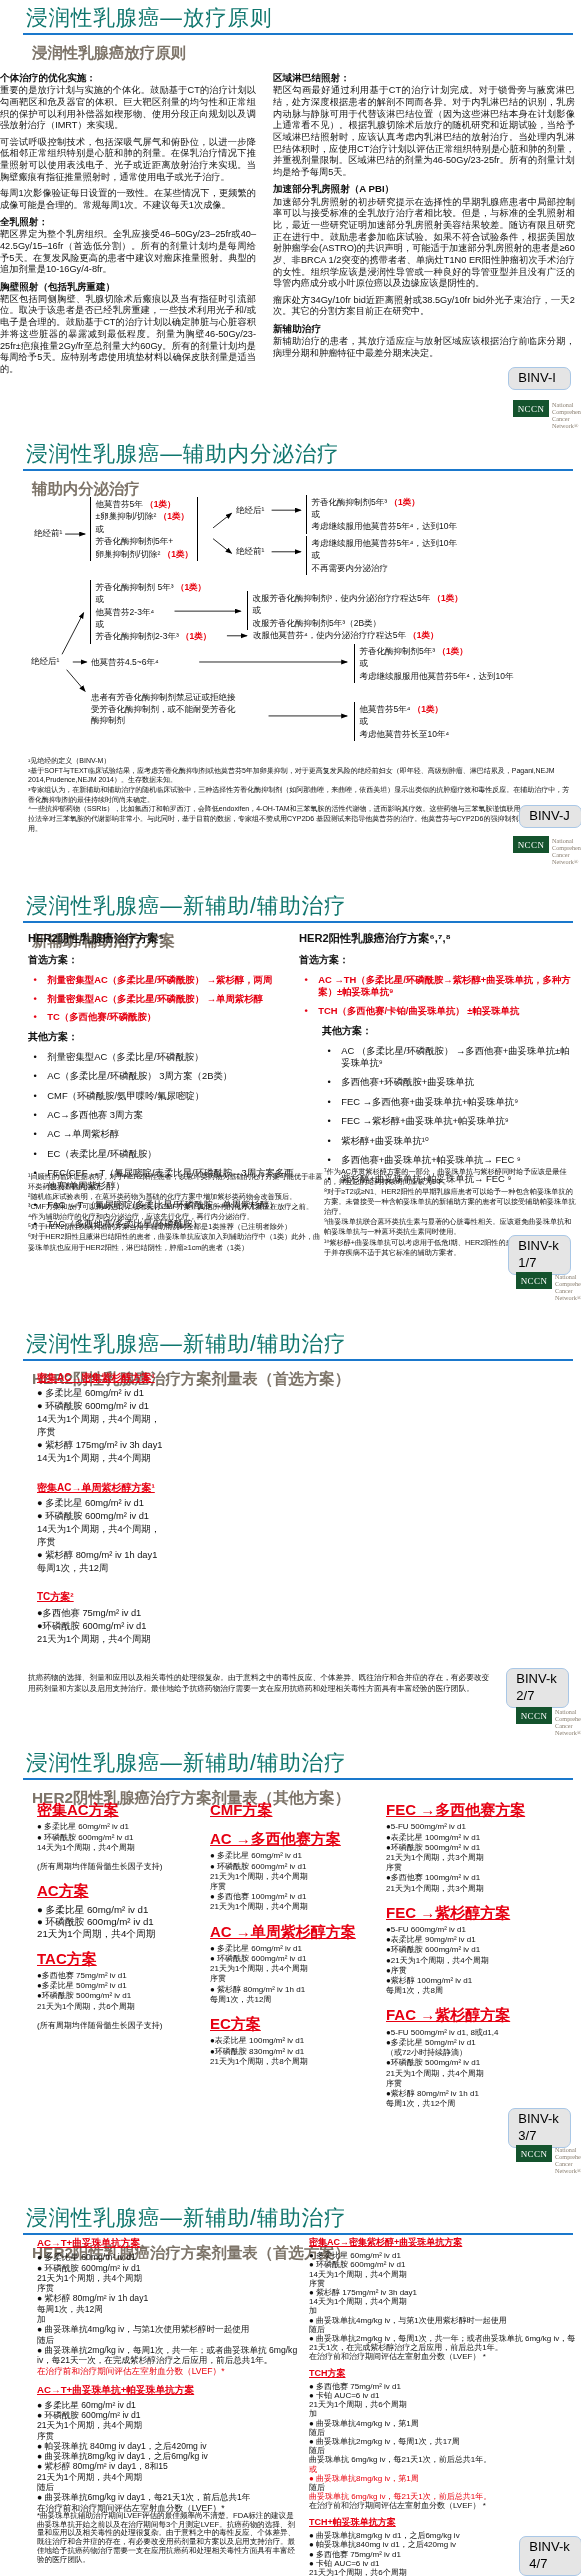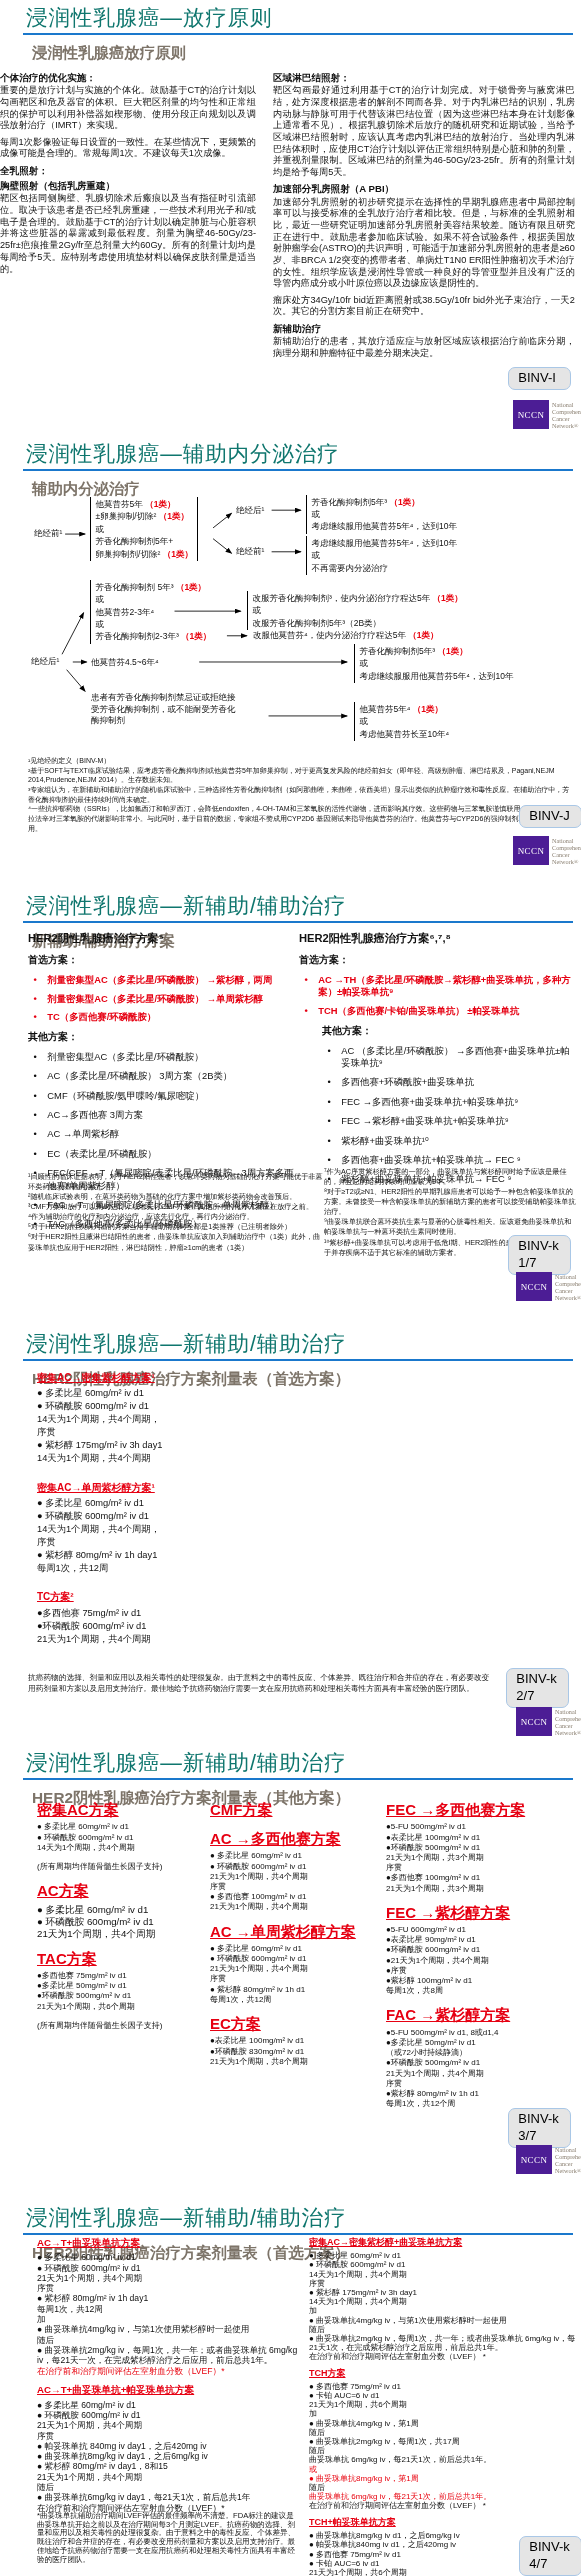--- a/index.html
+++ b/index.html
@@ -12,21 +12,21 @@
 .sub{font-size:15.4px;color:#7d7469;margin:7.7px 0 0 32px;white-space:nowrap}
 
 .s1cols{position:absolute;left:42;top:68px;right:6.2px;display:flex;gap:17px}
 .colL{width:256px;flex:none}.colR{flex:1}
 .pcol{font-size:9.2px;line-height:11.7px}
 .pcol .h{font-weight:bold;font-size:9.6px;margin:3.9px 0 1.5px}
 .pcol .p{margin-bottom:4.6px;text-align:justify}
 
 .badge{position:absolute;border:1.5px solid #a9c7e6;border-radius:7px;background:#e5e5e5;text-align:left;font-size:13px;line-height:1.3;padding:2.3px 9.3px;min-width:63px;color:#000}
 .nccn{position:absolute;display:flex;align-items:flex-start;gap:3.1px}
-.nccn .bx{width:36px;height:29px;background:#4c1d95;color:#fff;display:flex;align-items:center;justify-content:center;font-family:"Liberation Serif",serif;font-size:9px;letter-spacing:0.4px}
+.nccn .bx{width:36px;height:17px;background:#14532d;color:#fff;display:flex;align-items:center;justify-content:center;font-family:"Liberation Serif",serif;font-size:9px;letter-spacing:0.4px}
 .nccn .tx{font-family:"Liberation Serif",serif;font-size:6.2px;color:#8b8072;line-height:1.15;padding-top:0.8px}
 
 .flow{position:absolute;left:0;top:58px;width:581px;height:262px;font-size:8.5px}
 .flow svg{position:absolute;left:0;top:0}
 .ar{stroke:#000;stroke-width:1.1}
 .fbox{position:absolute;line-height:12.4px;white-space:nowrap;border-left:1.2px solid #000;padding:0.8px 4.6px}
 .fbox.rb{border-right:1.2px solid #000}
 .flbl{position:absolute;white-space:nowrap}
 .ftext{position:absolute;white-space:nowrap}
 .contra{position:absolute;width:148px;line-height:11.6px}
@@ -73,22 +73,24 @@
 <body>
 
 <section class="slide" id="s1">
   <h1 class="t">浸润性乳腺癌—放疗原则</h1>
   <div class="rule"></div>
   <h2 class="sub">浸润性乳腺癌放疗原则</h2>
   <div class="s1cols">
     <div class="colL pcol">
         <div class="h">个体治疗的优化实施：</div>
         <div class="p">重要的是放疗计划与实施的个体化。鼓励基于CT的治疗计划以勾画靶区和危及器官的体积。巨大靶区剂量的均匀性和正常组织的保护可以利用补偿器如楔形物、使用分段正向规划以及调强放射治疗（IMRT）来实现。</div>
+        <div class="p">可尝试呼吸控制技术，包括深吸气屏气和俯卧位，以进一步降低相邻正常组织特别是心脏和肺的剂量。在保乳治疗情况下推量照射可以使用表浅电子、光子或近距离放射治疗来实现。当胸壁瘢痕有指征推量照射时，通常使用电子或光子治疗。</div>
         <div class="p">每周1次影像验证每日设置的一致性。在某些情况下，更频繁的成像可能是合理的。常规每周1次。不建议每天1次成像。</div>
         <div class="h">全乳照射：</div>
+        <div class="p">靶区界定为整个乳房组织。全乳应接受46–50Gy/23–25fr或40–42.5Gy/15–16fr（首选低分割）。所有的剂量计划均是每周给予5天。在复发风险更高的患者中建议对瘤床推量照射。典型的追加剂量是10-16Gy/4-8fr。</div>
         <div class="h">胸壁照射（包括乳房重建）</div>
         <div class="p">靶区包括同侧胸壁、乳腺切除术后瘢痕以及当有指征时引流部位。取决于该患者是否已经乳房重建，一些技术利用光子和/或电子是合理的。鼓励基于CT的治疗计划以确定肺脏与心脏容积并将这些脏器的暴露减到最低程度。剂量为胸壁46-50Gy/23-25fr±疤痕推量2Gy/fr至总剂量大约60Gy。所有的剂量计划均是每周给予5天。应特别考虑使用填垫材料以确保皮肤剂量是适当的。</div>
       </div>
     <div class="colR pcol">
         <div class="h">区域淋巴结照射：</div>
         <div class="p">靶区勾画最好通过利用基于CT的治疗计划完成。对于锁骨旁与腋窝淋巴结，处方深度根据患者的解剖不同而各异。对于内乳淋巴结的识别，乳房内动脉与静脉可用于代替该淋巴结位置（因为这些淋巴结本身在计划影像上通常看不见）。根据乳腺切除术后放疗的随机研究和近期试验，当给予区域淋巴结照射时，应该认真考虑内乳淋巴结的放射治疗。当处理内乳淋巴结体积时，应使用CT治疗计划以评估正常组织特别是心脏和肺的剂量，并重视剂量限制。区域淋巴结的剂量为46-50Gy/23-25fr。所有的剂量计划均是给予每周5天。</div>
         <div class="h">加速部分乳房照射（A PBI）</div>
         <div class="p">加速部分乳房照射的初步研究提示在选择性的早期乳腺癌患者中局部控制率可以与接受标准的全乳放疗治疗者相比较。但是，与标准的全乳照射相比，最近一些研究证明加速部分乳房照射美容结果较差。随访有限且研究正在进行中。鼓励患者参加临床试验。如果不符合试验条件，根据美国放射肿瘤学会(ASTRO)的共识声明，可能适于加速部分乳房照射的患者是≥60岁、非BRCA 1/2突变的携带者者、单病灶T1N0 ER阳性肿瘤初次手术治疗的女性。组织学应该是浸润性导管或一种良好的导管亚型并且没有广泛的导管内癌成分或小叶原位癌以及边缘应该是阴性的。</div>
         <div class="p">瘤床处方34Gy/10fr bid近距离照射或38.5Gy/10fr bid外光子束治疗，一天2次。其它的分割方案目前正在研究中。</div>
         <div class="h">新辅助治疗</div>

